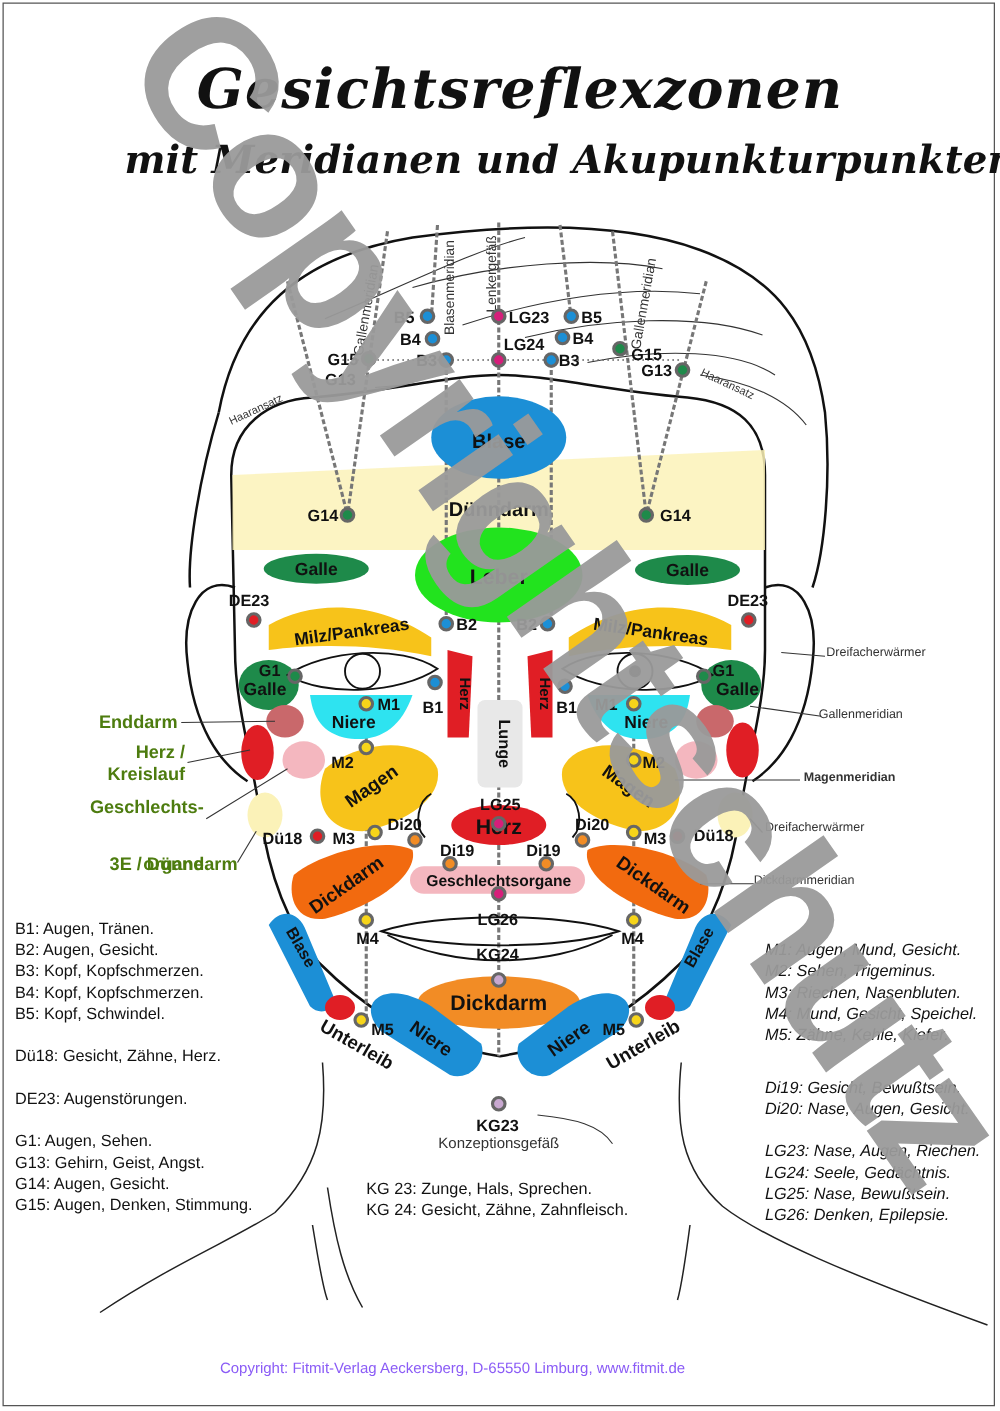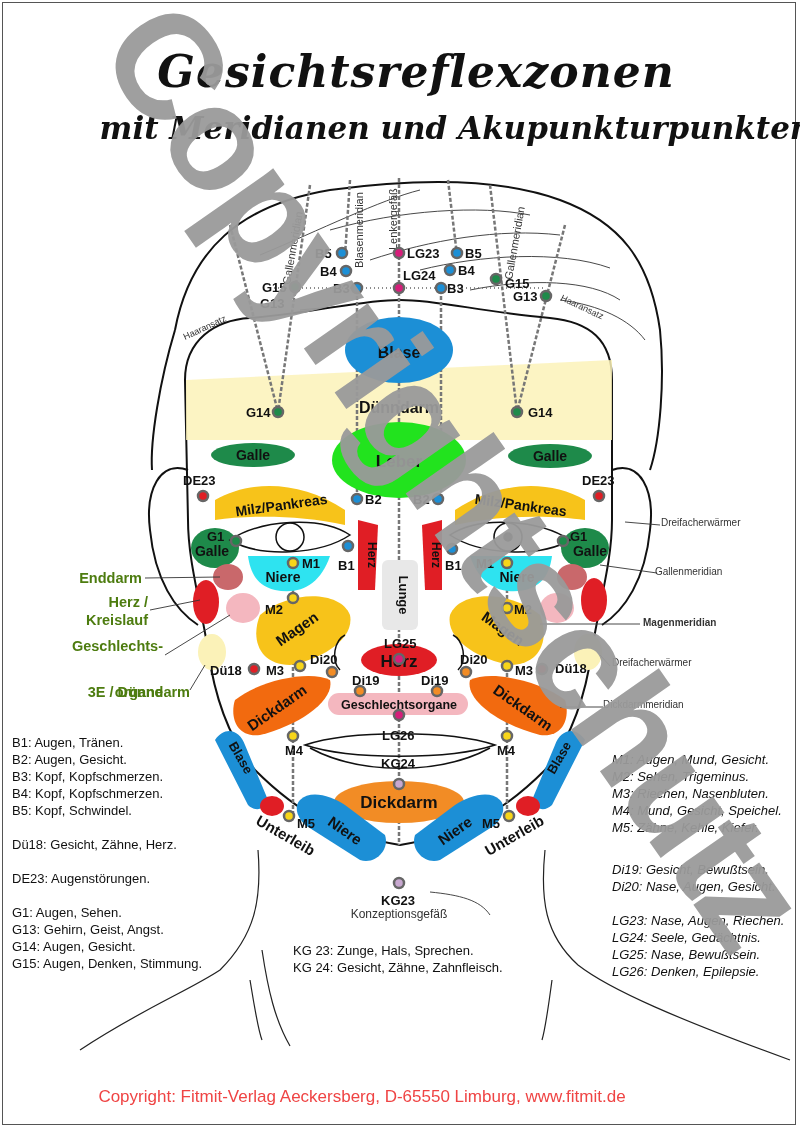--- a/index.html
+++ b/index.html
@@ -7,21 +7,21 @@
   .frame{position:absolute;left:2px;top:2px;width:794px;height:1123px;border:1px solid #555;box-sizing:border-box;}
   .title{position:absolute;left:0;width:800px;text-align:center;font-family:"DejaVu Serif",serif;font-style:italic;font-weight:bold;color:#111;margin-left:16px;}
   .t1{top:46px;font-size:44px;letter-spacing:1px;}
   .t2{top:110px;font-size:31px;left:40px;}
   svg#diagram{position:absolute;left:0;top:0;}
   .legend{position:absolute;font-size:13px;line-height:17px;color:#111;}
   .legend div{white-space:nowrap;}
   .gap{height:17px;}
   .lbl-left{position:absolute;font-size:14.5px;font-weight:bold;text-align:right;color:#4d7c0f;line-height:17px;}
   .lbl-right{position:absolute;font-size:10px;color:#333;}
-  .copyright{position:absolute;top:1087px;left:0;width:724px;text-align:center;font-size:17px;color:#ef4444;}
+  .copyright{position:absolute;top:1087px;left:0;width:724px;text-align:center;font-size:12px;color:#8b5cf6;}
   .wm{position:absolute;left:0;top:0;pointer-events:none;}
 </style>
 </head>
 <body>
 
 <div class="frame"></div>
 
 <div class="title t1">Gesichtsreflexzonen</div>
 <div class="title t2">mit Meridianen und Akupunkturpunkten</div>
 

